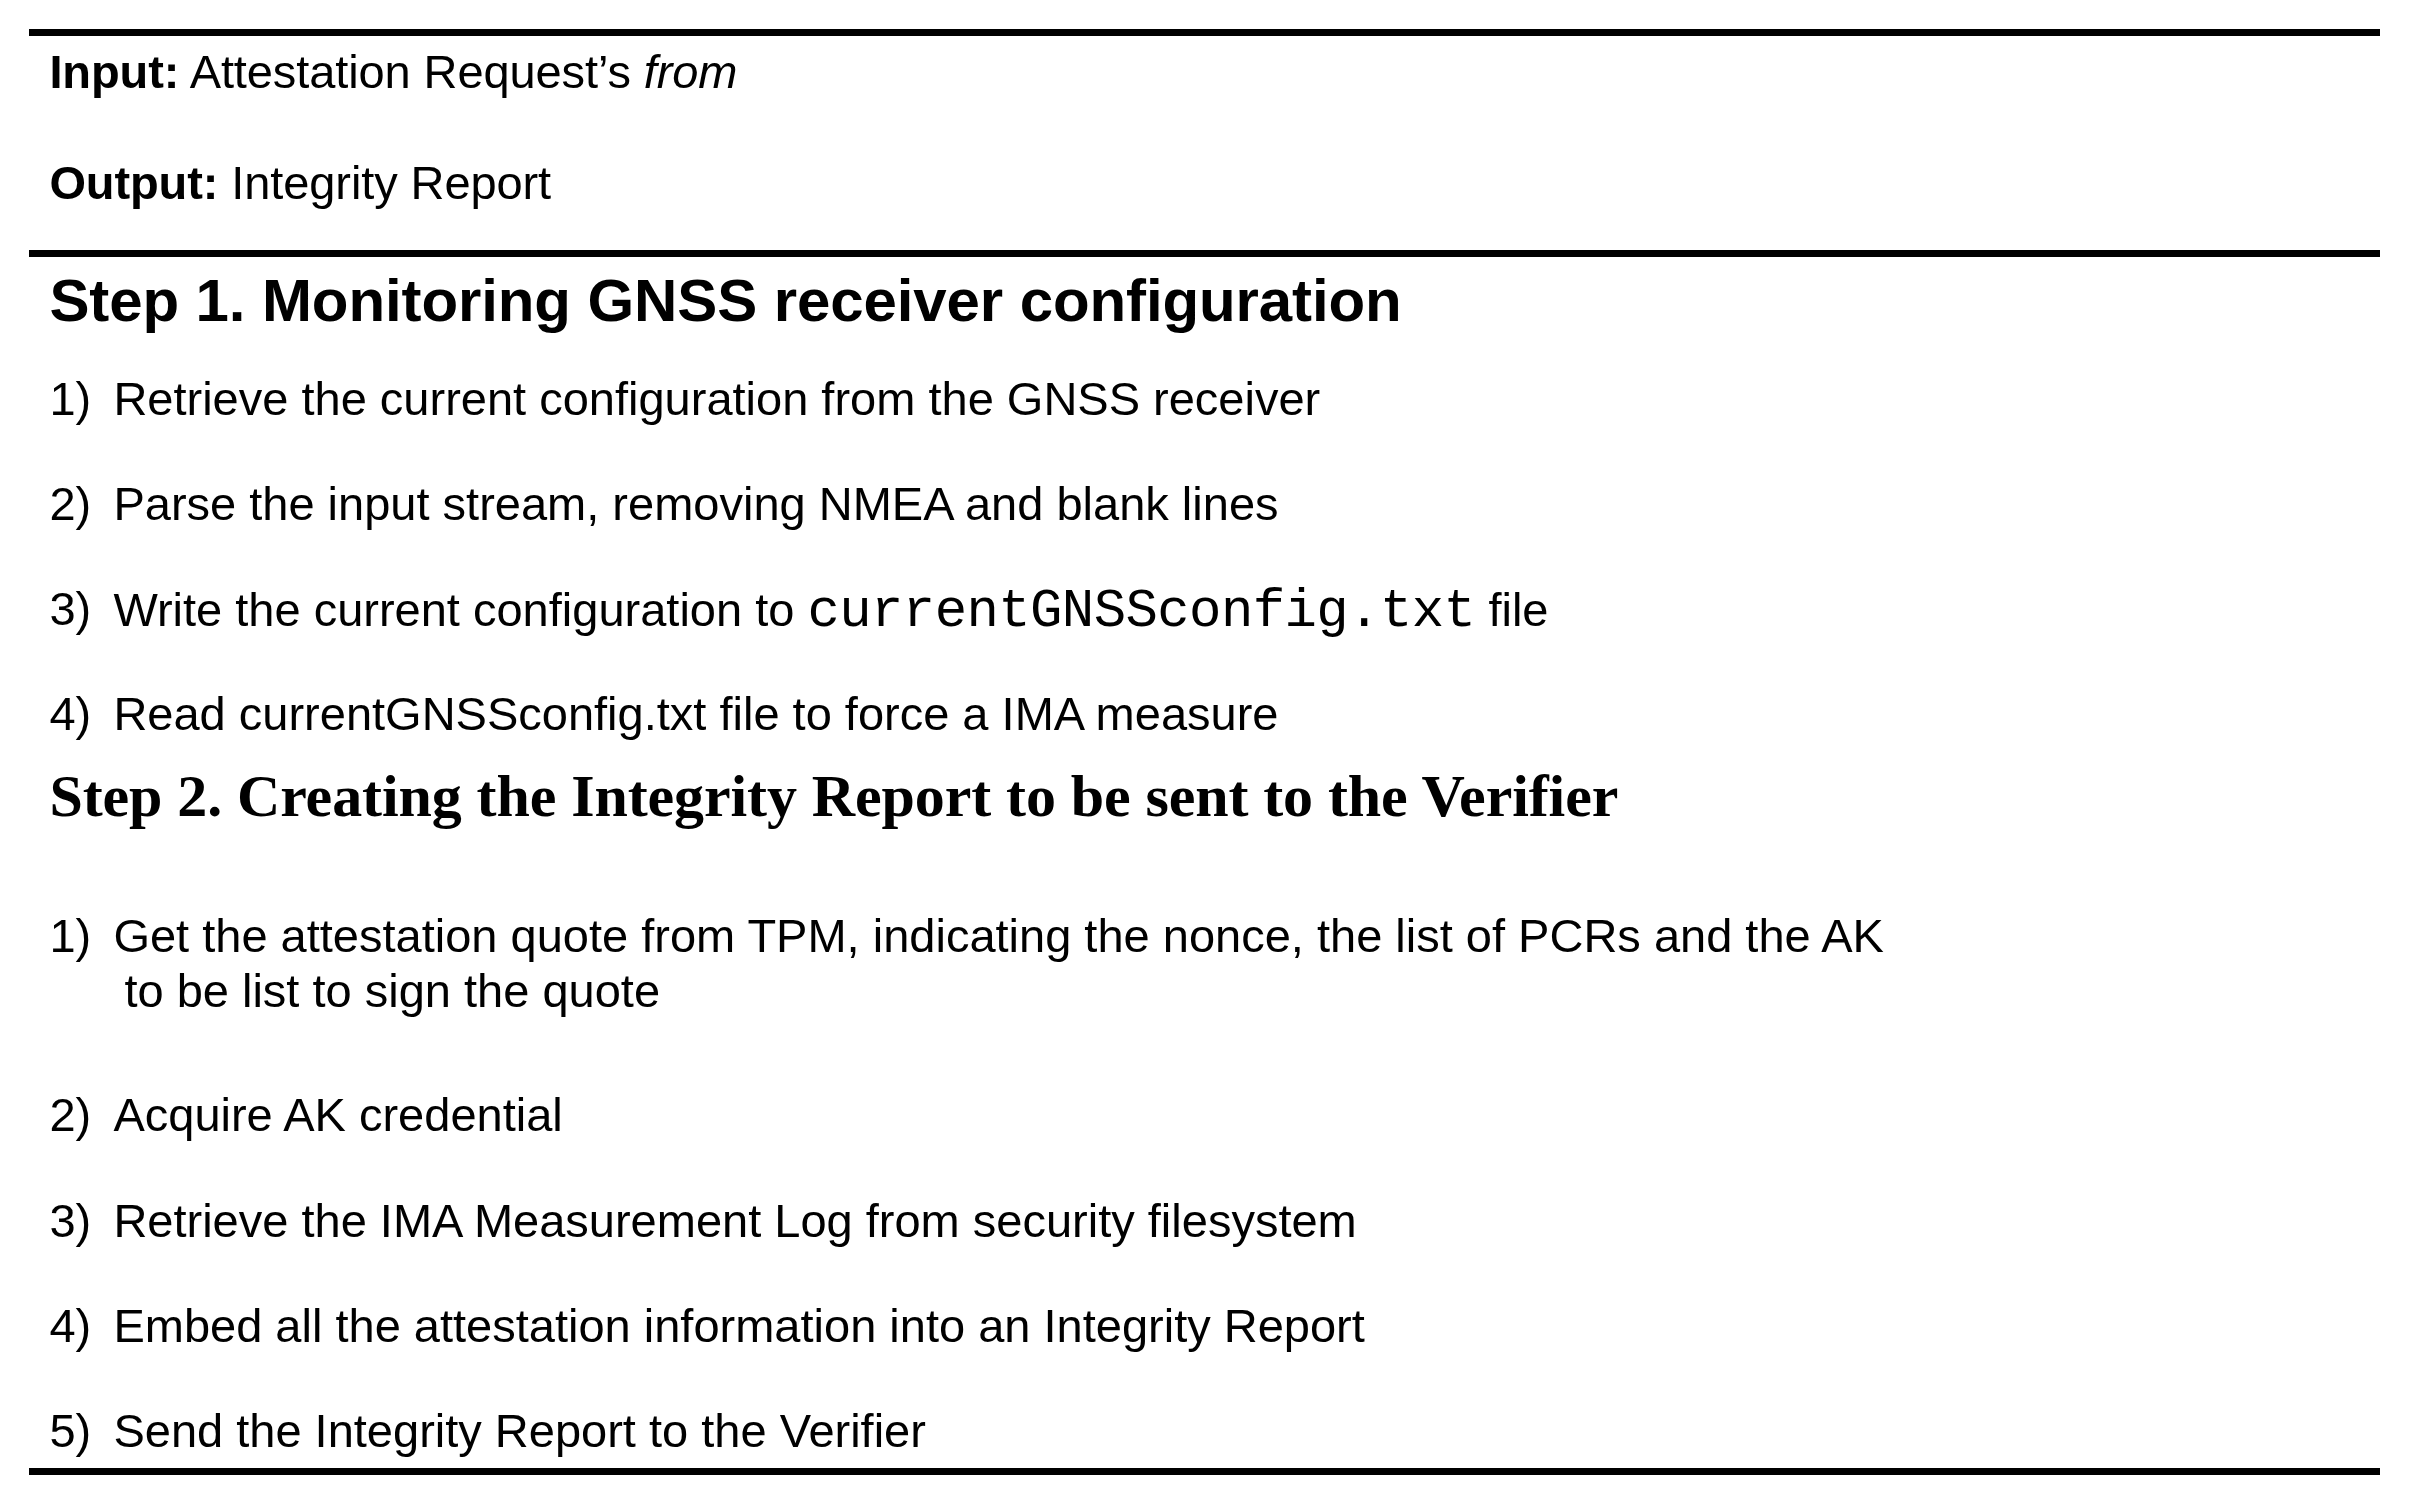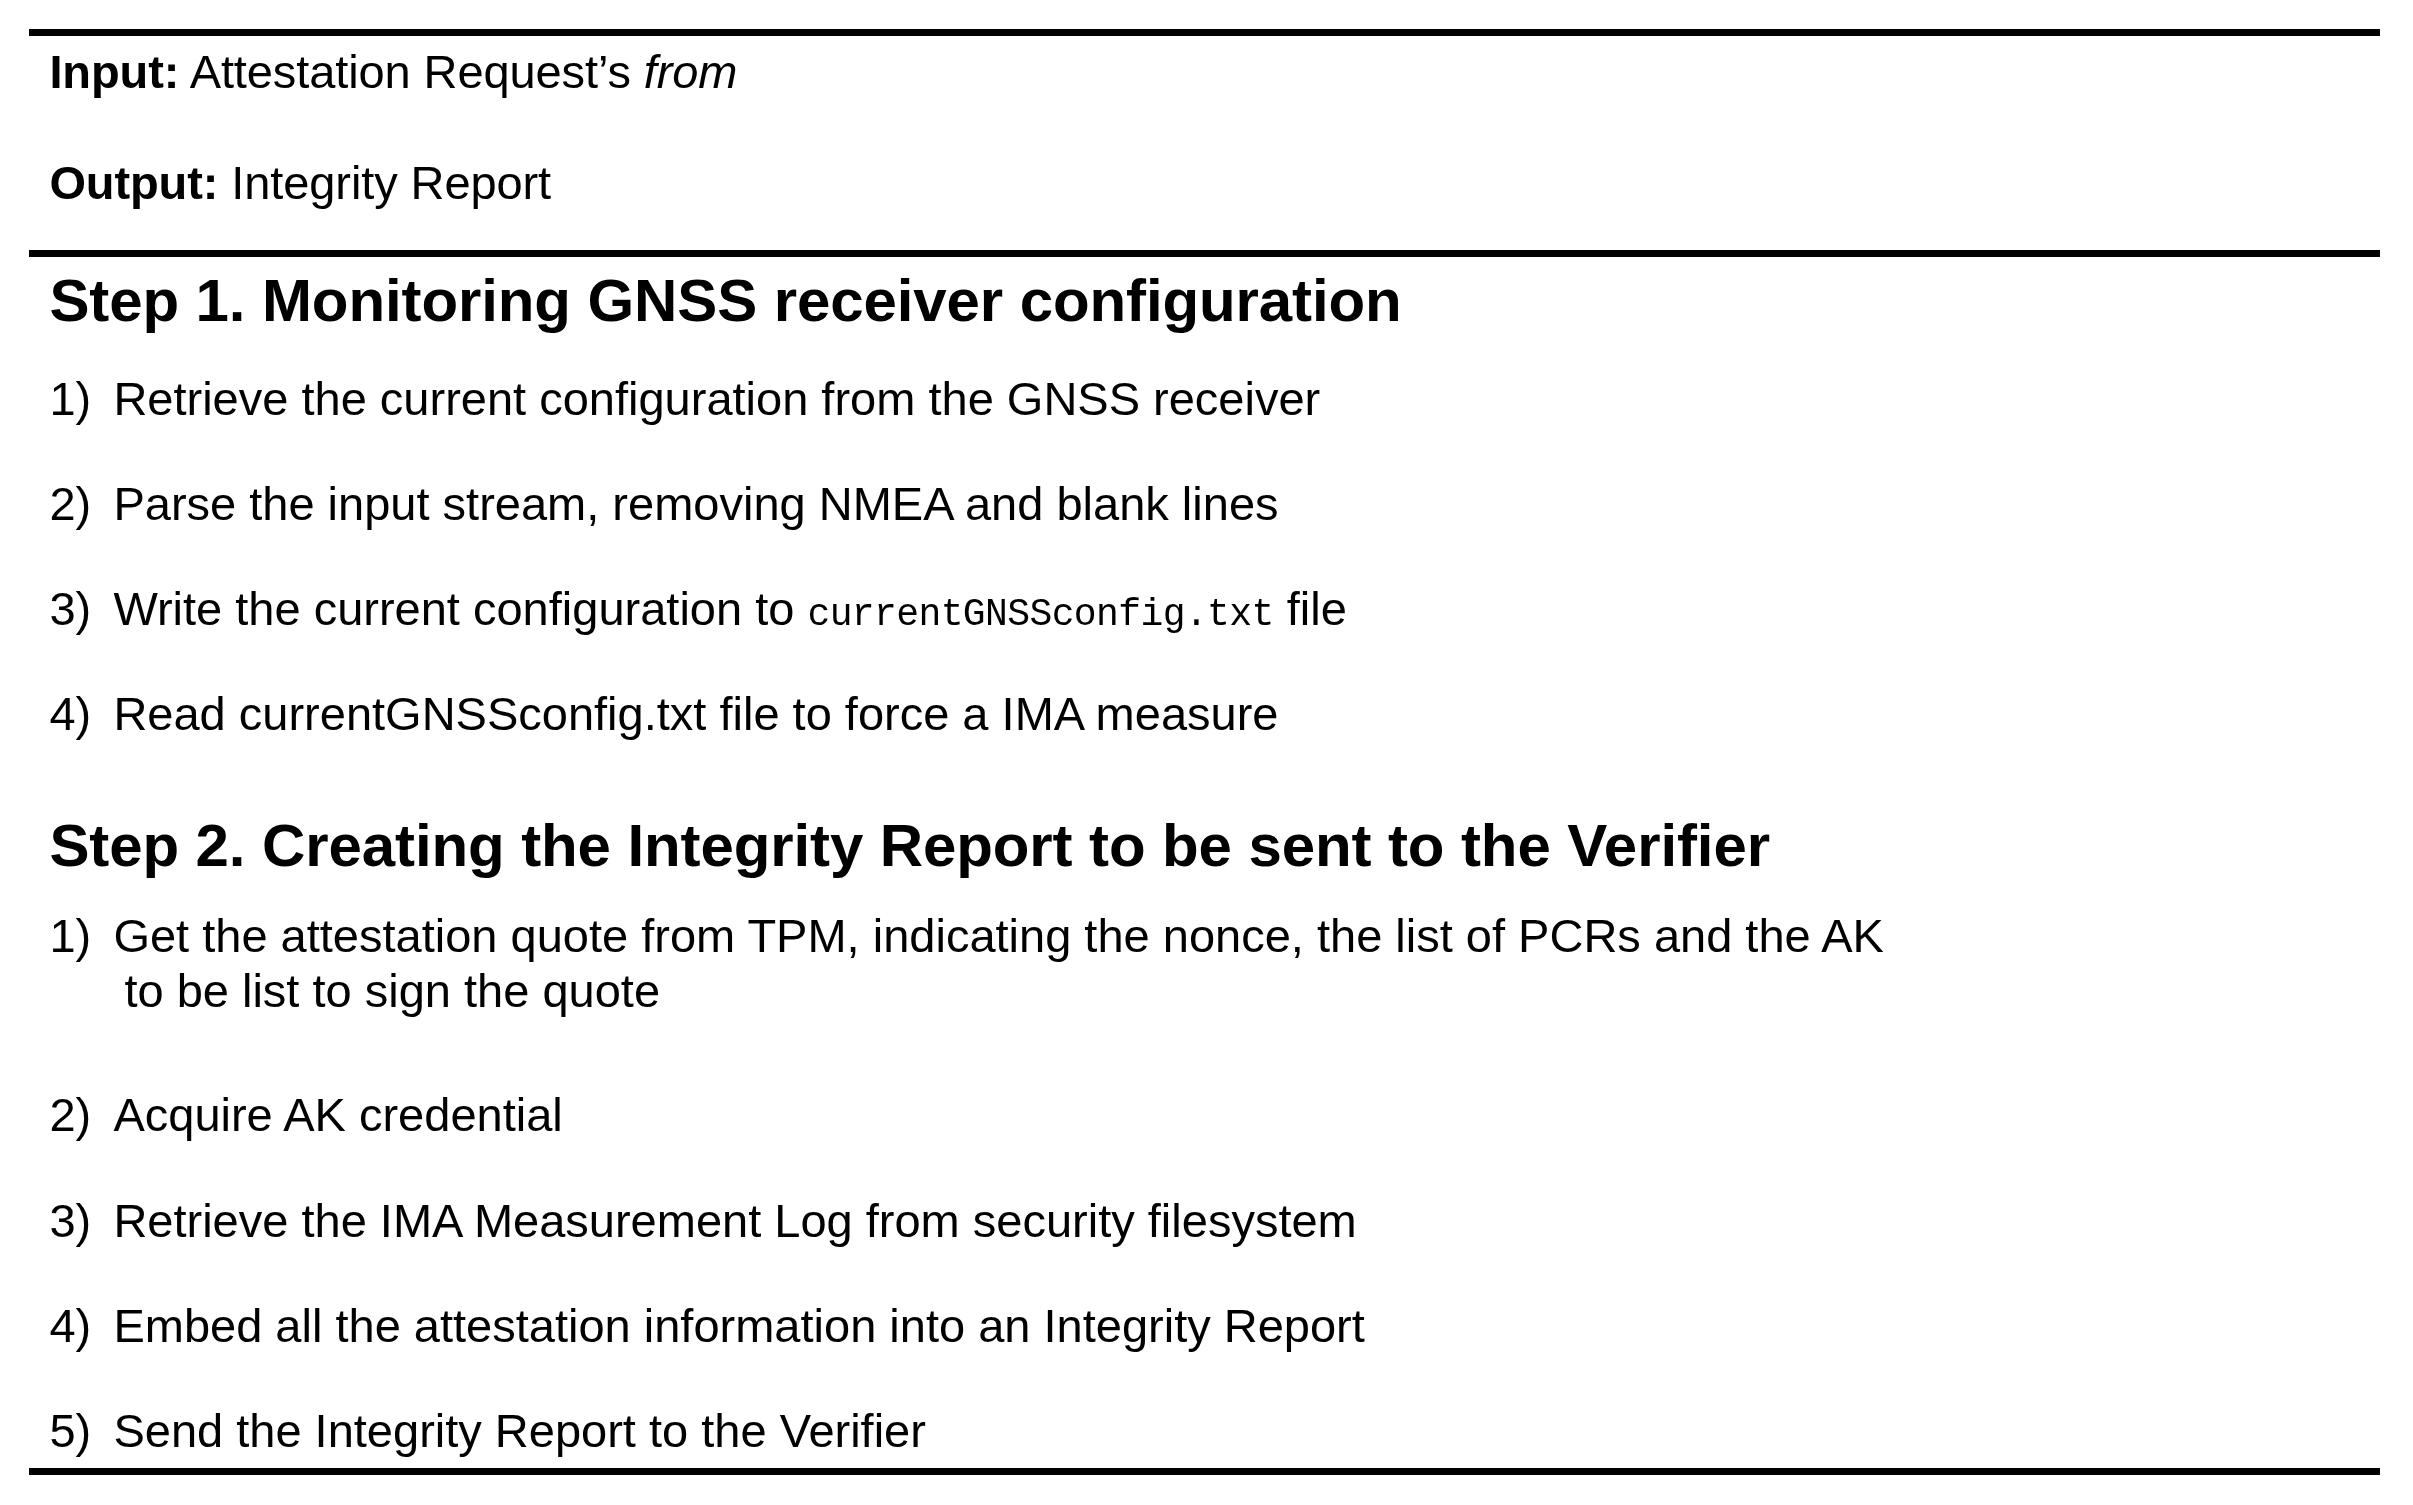--- a/index.html
+++ b/index.html
@@ -74,21 +74,21 @@
     display: block;
     white-space: nowrap;
   }
   .item .txt .cont {
     display: block;
     white-space: nowrap;
     padding-left: 11px;
   }
   .mono {
     font-family: "Liberation Mono", "DejaVu Sans Mono", monospace;
-    font-size: 38px;
+    font-size: 54px;
     letter-spacing: -0.6px;
   }
 </style>
 </head>
 <body>
 
 <div class="algorithm-box">
 
   <div class="rule rule-top"></div>
 
@@ -119,21 +119,21 @@
   <div class="item" style="top:581px;">
     <span class="num">3)</span>
     <span class="txt"><span>Write the current configuration to </span><span class="mono">currentGNSSconfig.txt</span><span> file</span></span>
   </div>
 
   <div class="item" style="top:686px;">
     <span class="num">4)</span>
     <span class="txt">Read currentGNSSconfig.txt file to force a IMA measure</span>
   </div>
 
-  <div class="line step-heading" style="top:817px;">Step 2. Creating the Integrity Report to be sent to the Verifier</div>
+  <div class="line step-heading" style="top:768px;font-family:Liberation Serif, serif;">Step 2. Creating the Integrity Report to be sent to the Verifier</div>
 
   <div class="item" style="top:908px;">
     <span class="num">1)</span>
     <span class="txt">
       <span style="display:block;">Get the attestation quote from TPM, indicating the nonce, the list of PCRs and the AK</span>
       <span class="cont">to be list to sign the quote</span>
     </span>
   </div>
 
   <div class="item" style="top:1087px;">

